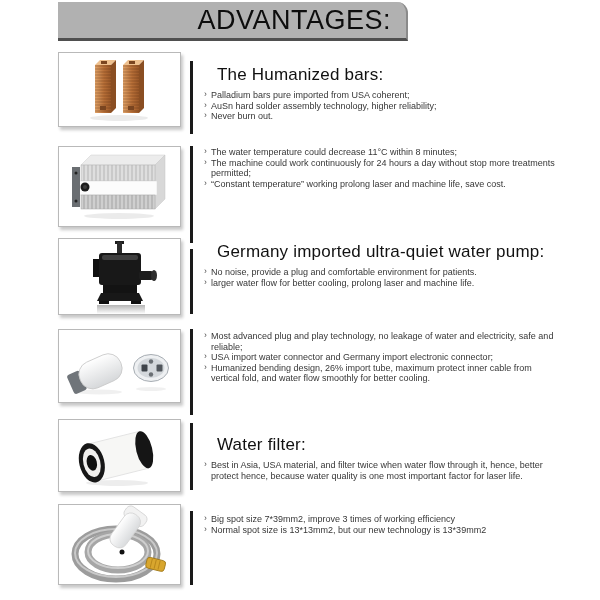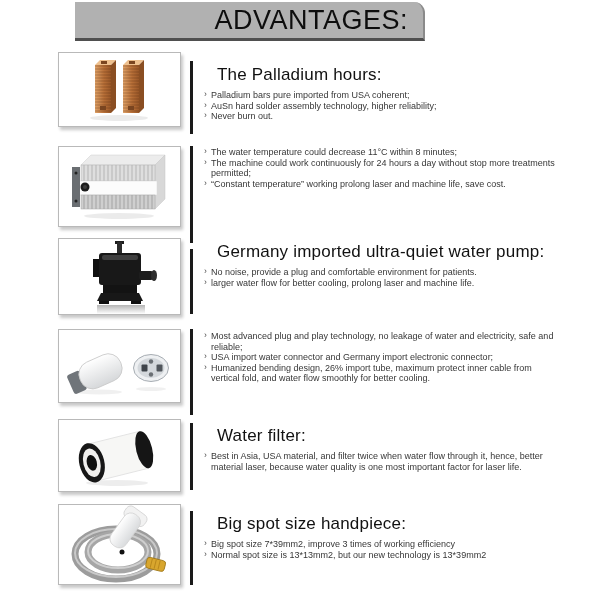--- a/index.html
+++ b/index.html
@@ -1,20 +1,20 @@
 <!DOCTYPE html>
 <html><head>
 <meta charset="utf-8">
 <style>
   html,body{margin:0;padding:0;background:#ffffff;}
   .page{position:relative;width:600px;height:600px;background:#ffffff;overflow:hidden;
         font-family:"Liberation Sans", sans-serif;}
 
   
-  .header{position:absolute;left:75px;top:2px;width:350px;height:39px;box-sizing:border-box;
+  .header{position:absolute;left:58px;top:2px;width:350px;height:39px;box-sizing:border-box;
           background:#b1b1b1;border-right:2px solid #8a8a8a;border-bottom:3px solid #4f4f4f;
           border-top-right-radius:11px;display:flex;align-items:center;justify-content:flex-end;
           padding-right:15px;}
   .header-title{font-size:27px;letter-spacing:.5px;color:#0d0d0d;}
 
   
   .sec{position:absolute;left:58px;width:530px;}
   .s1{top:52px}.s2{top:146px}.s3{top:238px}.s4{top:329px}.s5{top:419px}.s6{top:504px}
 
   .imgbox{position:absolute;left:0;top:0;width:123px;background:#fff;border:1px solid #b9b9b9;
@@ -22,21 +22,21 @@
   .s1 .imgbox{height:75px}.s2 .imgbox{height:81px}.s3 .imgbox{height:77px}
   .s4 .imgbox{height:74px}.s5 .imgbox{height:73px}.s6 .imgbox{height:81px}
   .imgbox svg{display:block;width:100%;height:100%;}
 
   .vline{position:absolute;left:132px;width:3px;background:#1a1a1a;}
   .s1 .vline{top:9px;height:73px}.s2 .vline{top:0;height:97px}.s3 .vline{top:11px;height:65px}
   .s4 .vline{top:0;height:86px}.s5 .vline{top:4px;height:67px}.s6 .vline{top:7px;height:74px}
 
   .txt{position:absolute;left:146px;top:0;width:382px;}
   .s1 .txt{top:13px}.s2 .txt{top:1px}.s3 .txt{top:4px}
-  .s4 .txt{top:2px}.s5 .txt{top:7px}.s6 .txt{top:10px}
+  .s4 .txt{top:2px}.s5 .txt{top:16px}.s6 .txt{top:10px}
 
   .title{font-size:17px;line-height:1.2;letter-spacing:.2px;color:#111;
          max-width:348px;margin:0 0 5px 13px;}
   .bullets{max-width:356px;}
   .bullet{display:flex;font-size:9px;line-height:1.17;color:#373737;}
   .marker{flex:none;width:7px;font-size:8.5px;color:#474747;}
   .marker.hide{visibility:hidden;}
   .btext{flex:1;}
 </style>
 </head>
@@ -75,21 +75,21 @@
           <rect x="42" y="8" width="6" height="3" fill="#7a4520"></rect>
           <polygon points="52,12 57,7 57,55 52,60" fill="#8a4e22"></polygon>
           <rect x="36" y="12" width="16" height="48" fill="url(#cu)"></rect>
           <rect x="36" y="12" width="16" height="48" fill="url(#rg)"></rect>
           <rect x="41" y="53" width="6" height="4" fill="#7a4520"></rect>
         </g>
       </svg>
     </div>
     <div class="vline"></div>
     <div class="txt">
-      <div class="title">The Palladium hours:</div>
+      <div class="title">The Humanized bars:</div>
       <div class="bullets">
           <div class="bullet">
             <span class="marker">›</span>
             <span class="btext">Palladium bars pure imported from USA coherent;</span>
           </div>
           <div class="bullet">
             <span class="marker">›</span>
             <span class="btext">AuSn hard solder assembly technology, higher reliability;</span>
           </div>
           <div class="bullet">
@@ -238,21 +238,21 @@
           <ellipse cx="32" cy="36" rx="5" ry="8" fill="#101010"></ellipse>
         </g>
       </svg>
     </div>
     <div class="vline"></div>
     <div class="txt">
       <div class="title">Water filter:</div>
       <div class="bullets">
           <div class="bullet">
             <span class="marker">›</span>
-            <span class="btext">Best in Asia, USA material, and filter twice when water flow through it, hence, better material laser, because water quality is one most important factor for laser life.</span>
+            <span class="btext">Best in Asia, USA material, and filter twice when water flow through it, hence, better protect hence, because water quality is one most important factor for laser life.</span>
           </div>
         </div>
     </div>
   </div>
 
   <div class="sec s6">
     <div class="imgbox">
       <svg viewBox="0 0 121 79">
         <defs>
           <linearGradient id="wg2" x1="0" y1="0" x2="1" y2="0">
@@ -272,21 +272,20 @@
         <g transform="rotate(14 97 60)">
           <rect x="87" y="54" width="19" height="11" rx="3" fill="#d8a62e" stroke="#9c7414" stroke-width=".8"></rect>
           <line x1="92" y1="55" x2="92" y2="64" stroke="#b9881c" stroke-width="1"></line>
           <line x1="96" y1="55" x2="96" y2="64" stroke="#b9881c" stroke-width="1"></line>
           <line x1="100" y1="55" x2="100" y2="64" stroke="#b9881c" stroke-width="1"></line>
         </g>
       </svg>
     </div>
     <div class="vline"></div>
     <div class="txt">
-      <div class="title">Big spot size handpiece:</div>
       <div class="bullets">
           <div class="bullet">
             <span class="marker">›</span>
             <span class="btext">Big spot size 7*39mm2, improve 3 times of working efficiency</span>
           </div>
           <div class="bullet">
             <span class="marker">›</span>
             <span class="btext">Normal spot size is 13*13mm2, but our new technology is 13*39mm2</span>
           </div>
         </div>

